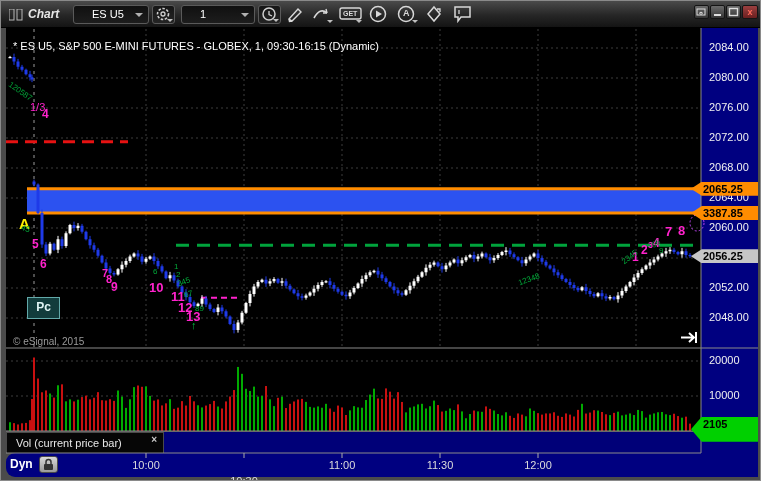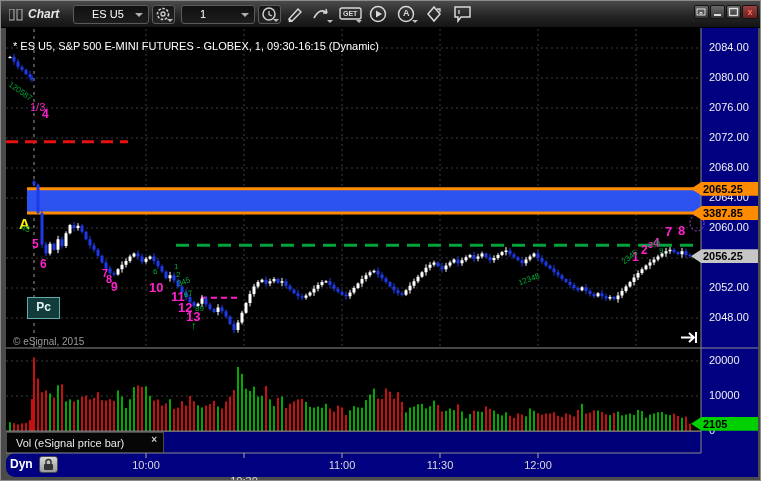--- a/index.html
+++ b/index.html
@@ -730,21 +730,21 @@
       <div style="left: 708px; top: 190px; color: rgb(240, 240, 240); font-size: 11px; position: absolute;">2064.00</div>
       <div style="left: 708px; top: 220px; color: rgb(240, 240, 240); font-size: 11px; position: absolute;">2060.00</div>
       <div style="left: 708px; top: 280px; color: rgb(240, 240, 240); font-size: 11px; position: absolute;">2052.00</div>
       <div style="left: 708px; top: 310px; color: rgb(240, 240, 240); font-size: 11px; position: absolute;">2048.00</div>
       <div style="left: 708px; top: 353px; color: rgb(240, 240, 240); font-size: 11px; position: absolute;">20000</div>
       <div style="left: 708px; top: 388px; color: rgb(240, 240, 240); font-size: 11px; position: absolute;">10000</div>
       <div style="left: 708px; top: 423px; color: rgb(240, 240, 240); font-size: 11px; position: absolute;">0</div>
       <div style="left: 690px; top: 180.625px; width: 67px; height: 14px; background: rgb(255, 140, 0); color: rgb(0, 0, 0); font-size: 11px; font-weight: bold; line-height: 14px; padding-left: 12px; box-sizing: border-box; position: absolute; clip-path: polygon(0px 50%, 16% 0px, 100% 0px, 100% 100%, 16% 100%);">2065.25</div>
       <div style="left: 690px; top: 205px; width: 67px; height: 14px; background: rgb(255, 140, 0); color: rgb(0, 0, 0); font-size: 11px; font-weight: bold; line-height: 14px; padding-left: 12px; box-sizing: border-box; position: absolute; clip-path: polygon(0px 50%, 16% 0px, 100% 0px, 100% 100%, 16% 100%);">3387.85</div>
       <div style="left: 690px; top: 248.125px; width: 67px; height: 14px; background: rgb(198, 198, 198); color: rgb(0, 0, 0); font-size: 11px; font-weight: bold; line-height: 14px; padding-left: 12px; box-sizing: border-box; position: absolute; clip-path: polygon(0px 50%, 16% 0px, 100% 0px, 100% 100%, 16% 100%);">2056.25</div>
-      <div style="left: 690px; top: 415.632px; width: 67px; height: 14px; background: rgb(0, 208, 0); color: rgb(0, 0, 0); font-size: 11px; font-weight: bold; line-height: 14px; padding-left: 12px; box-sizing: border-box; position: absolute; clip-path: polygon(0px 50%, 16% 0px, 100% 0px, 100% 100%, 16% 100%);">2105</div>
+      <div style="left: 690px; top: 415.632px; width: 67px; height: 25px; background: rgb(0, 208, 0); color: rgb(0, 0, 0); font-size: 11px; font-weight: bold; line-height: 14px; padding-left: 12px; box-sizing: border-box; position: absolute; clip-path: polygon(0px 50%, 16% 0px, 100% 0px, 100% 100%, 16% 100%);">2105</div>
       <div style="left: 125px; top: 458px; width: 40px; text-align: center; color: rgb(220, 220, 220); font-size: 11px; position: absolute;">10:00</div>
       <div style="left: 223px; top: 474px; width: 40px; text-align: center; color: rgb(220, 220, 220); font-size: 11px; position: absolute;">10:30</div>
       <div style="left: 321px; top: 458px; width: 40px; text-align: center; color: rgb(220, 220, 220); font-size: 11px; position: absolute;">11:00</div>
       <div style="left: 419px; top: 458px; width: 40px; text-align: center; color: rgb(220, 220, 220); font-size: 11px; position: absolute;">11:30</div>
       <div style="left: 517px; top: 458px; width: 40px; text-align: center; color: rgb(220, 220, 220); font-size: 11px; position: absolute;">12:00</div>
       <div style="left: 29px; top: 100px; color: rgb(255, 34, 204); font-size: 11px; font-weight: normal; white-space: nowrap; position: absolute; transform-origin: left top;">1/3</div>
       <div style="left: 41px; top: 106px; color: rgb(255, 34, 204); font-size: 12px; font-weight: bold; white-space: nowrap; position: absolute; transform-origin: left top;">4</div>
       <div style="left: 31px; top: 236px; color: rgb(255, 34, 204); font-size: 12px; font-weight: bold; white-space: nowrap; position: absolute; transform-origin: left top;">5</div>
       <div style="left: 39px; top: 256px; color: rgb(255, 34, 204); font-size: 12px; font-weight: bold; white-space: nowrap; position: absolute; transform-origin: left top;">6</div>
       <div style="left: 101px; top: 266px; color: rgb(255, 34, 204); font-size: 11px; font-weight: bold; white-space: nowrap; position: absolute; transform-origin: left top;">7</div>
@@ -770,21 +770,21 @@
       <div style="left: 194px; top: 303px; color: rgb(0, 168, 56); font-size: 8px; font-weight: normal; white-space: nowrap; position: absolute; transform-origin: left top;">89</div>
       <div style="left: 516px; top: 278px; color: rgb(0, 168, 56); font-size: 8px; font-weight: normal; white-space: nowrap; position: absolute; transform-origin: left top; transform: rotate(-20deg);">12348</div>
       <div style="left: 619px; top: 258px; color: rgb(0, 168, 56); font-size: 8px; font-weight: normal; white-space: nowrap; position: absolute; transform-origin: left top; transform: rotate(-38deg);">2345</div>
       <div style="left: 649px; top: 241px; color: rgb(0, 168, 56); font-size: 8px; font-weight: normal; white-space: nowrap; position: absolute; transform-origin: left top; transform: rotate(-30deg);">56</div>
       <div style="left: 658px; top: 245px; color: rgb(0, 168, 56); font-size: 8px; font-weight: normal; white-space: nowrap; position: absolute; transform-origin: left top;">9</div>
       <div style="left: 190px; top: 318px; color: rgb(0, 192, 64); font-size: 11px; font-weight: bold; white-space: nowrap; position: absolute; transform-origin: left top;">↑</div>
     </div>
 
   <div id="tabstrip">
     <div id="voltab">
-      <span>Vol (eSignal price bar)</span>
+      <span>Vol (current price bar)</span>
       <span class="close">×</span>
     </div>
   </div>
 
   <div id="bottombar">
     <span id="dynlabel">Dyn</span>
     <div id="lockbtn">
       <svg width="17" height="15">
         <rect x="4" y="7" width="9" height="6" rx="1" fill="#333"></rect>
         <path d="M6 7 v-2 a2.5 2.5 0 0 1 5 0 v2" fill="none" stroke="#333" stroke-width="1.5"></path>

